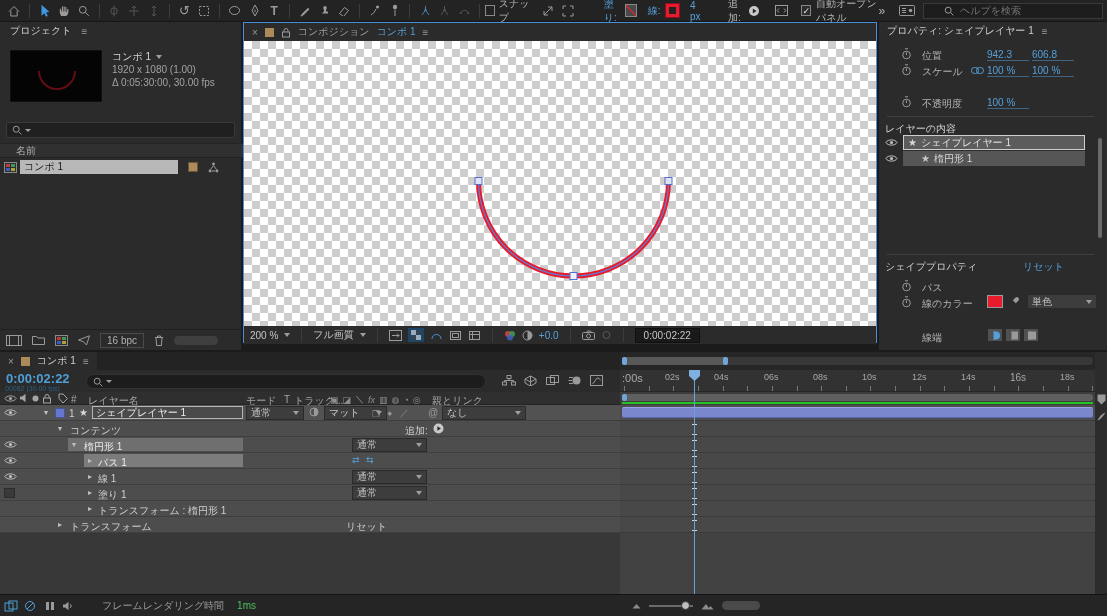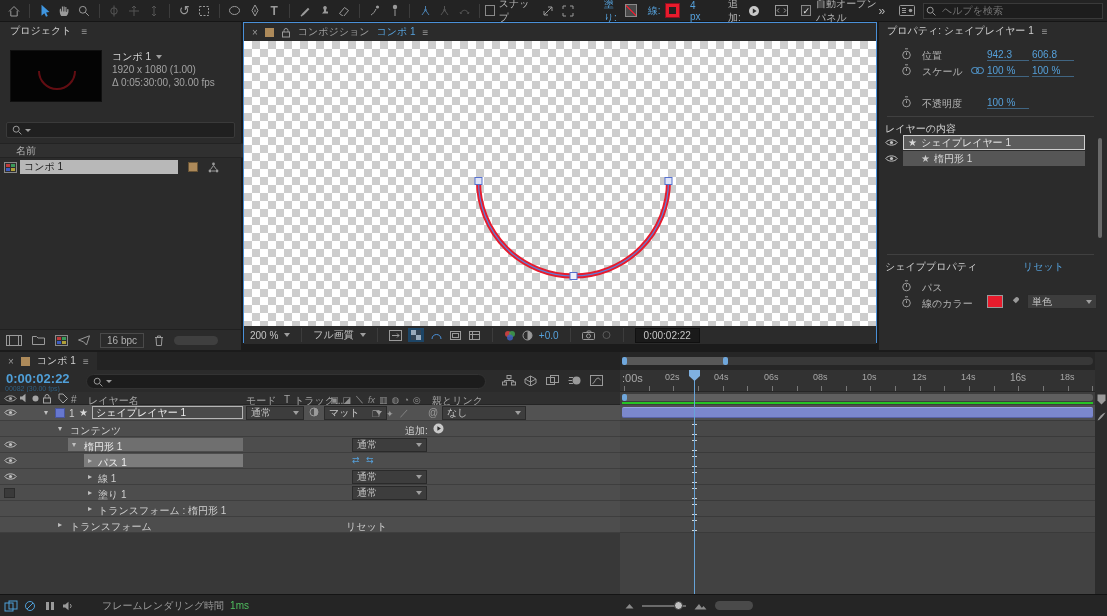--- a/index.html
+++ b/index.html
@@ -193,21 +193,21 @@
 
     <span style="margin-left:auto" class="flex">
       <span style="font-size:12px;color:#b5b5b5;margin-right:14px">»</span>
       <span class="ic" style="margin-right:8px">
           <svg width="16" height="11">
             <rect x=".5" y=".5" width="15" height="10" rx="1" fill="none" stroke="currentColor"></rect>
             <path d="M3 3.5h4M3 5.5h4M3 7.5h4" stroke="currentColor"></path>
             <circle cx="11.5" cy="5.5" r="1.8" fill="currentColor"></circle>
           </svg>
         </span>
-      <span class="flex" style="width:180px;height:16px;background:#1d1d1d;border:1px solid #3a3a3a;padding:0 2px;gap:4px">
+      <span class="flex" style="width:180px;height:16px;background:#1d1d1d;border:1px solid #3a3a3a;padding:0 20px;gap:4px">
         <span class="ic">
             <svg width="10" height="10">
               <circle cx="4.2" cy="4.2" r="3" fill="none" stroke="currentColor"></circle>
               <path d="M6.6 6.6 9.4 9.4" stroke="currentColor"></path>
             </svg>
           </span>
         <input style="background: transparent; border: 0px; color: rgb(187, 187, 187); font: 10px &quot;Liberation Sans&quot;, sans-serif; width: 150px;" placeholder="ヘルプを検索">
       </span>
     </span>
   </div>
@@ -508,20 +508,41 @@
       <span class="p" style="left:108px;top:1px;width:16px;height:13px;background:#e81b2c;border:1px solid #999"></span>
       <span class="ic p" style="left:130px;top:2px">
           <svg width="11" height="11">
             <path d="M1 10l4-4M6.3 1.7a1.6 1.6 0 0 1 3 3L6.8 7.2 3.8 4.2z" fill="currentColor"></path>
           </svg>
         </span>
       <span class="dd" style="left:148px;top:0;width:70px;height:15px">
         <span>単色</span>
           <span class="tri"></span>
       </span>
+    </div>
+    <div class="prow" style="top:306px">
+      <span class="p" style="left:43px;top:3px;color:#b5b5b5">線端</span>
+      <span class="ic p" style="left:108px;top:0;width:16px;height:14px;background:#505050;border:1px solid #2a2a2a;color:#55a0da">
+          <svg width="11" height="9">
+            <path d="M4 .5h2a4 4 0 0 1 0 8H4z" fill="currentColor"></path>
+            <path d="M4 0v9" stroke="currentColor"></path>
+          </svg>
+        </span>
+      <span class="ic p" style="left:126px;top:0;width:16px;height:14px;background:#505050;border:1px solid #2a2a2a">
+          <svg width="11" height="9">
+            <rect x="4" y=".5" width="6" height="8" fill="currentColor"></rect>
+            <path d="M4 0v9" stroke="currentColor"></path>
+          </svg>
+        </span>
+      <span class="ic p" style="left:144px;top:0;width:16px;height:14px;background:#505050;border:1px solid #2a2a2a">
+          <svg width="11" height="9">
+            <rect x="2" y=".5" width="8" height="8" fill="currentColor"></rect>
+            <path d="M4 0v9" stroke="currentColor"></path>
+          </svg>
+        </span>
     </div>
   </div>
 
   <div id="timeline" class="p">
 
     <div class="p" style="left:0;top:0;width:1107px;height:18px;background:#232323"></div>
     <div class="p flex" style="left:0;top:0;height:18px;background:#2b2b2b;padding:0 8px;gap:7px">
       <span style="color:#9a9a9a">×</span>
       <span style="width:9px;height:9px;background:#ad8a5a"></span>
       <span style="color:#d0d0d0">コンポ 1</span>
@@ -842,21 +863,21 @@
             <rect x="7" y="2" width="3" height="8" fill="currentColor"></rect>
           </svg>
         </span>
       <span class="ic" style="margin-left:6px">
           <svg width="12" height="10">
             <path d="M1 3.5h2.2L6.5.8v8.4L3.2 6.5H1z" fill="currentColor"></path>
             <path d="M8 3c1.5 1 1.5 3 0 4" fill="none" stroke="currentColor"></path>
           </svg>
         </span>
       <span style="margin-left:28px;color:#9a9a9a">フレームレンダリング時間</span>
-      <span style="margin-left:6px;color:#4fbf5f">1ms</span>
+      <span style="margin-left:13px;color:#4fbf5f">1ms</span>
       <span class="ic" style="margin-left:376px">
           <svg width="9" height="7">
             <path d="M.5 6.5 4.5 2l4 4.5z" fill="#8a8a8a"></path>
           </svg>
         </span>
       <span style="position:relative;width:44px;height:2px;background:#6a6a6a;margin:0 8px">
         <span style="position:absolute;left:32px;top:-4px;width:9px;height:9px;border-radius:50%;background:#c0c0c0;border:1px solid #333"></span>
       </span>
       <span class="ic">
           <svg width="13" height="9">

